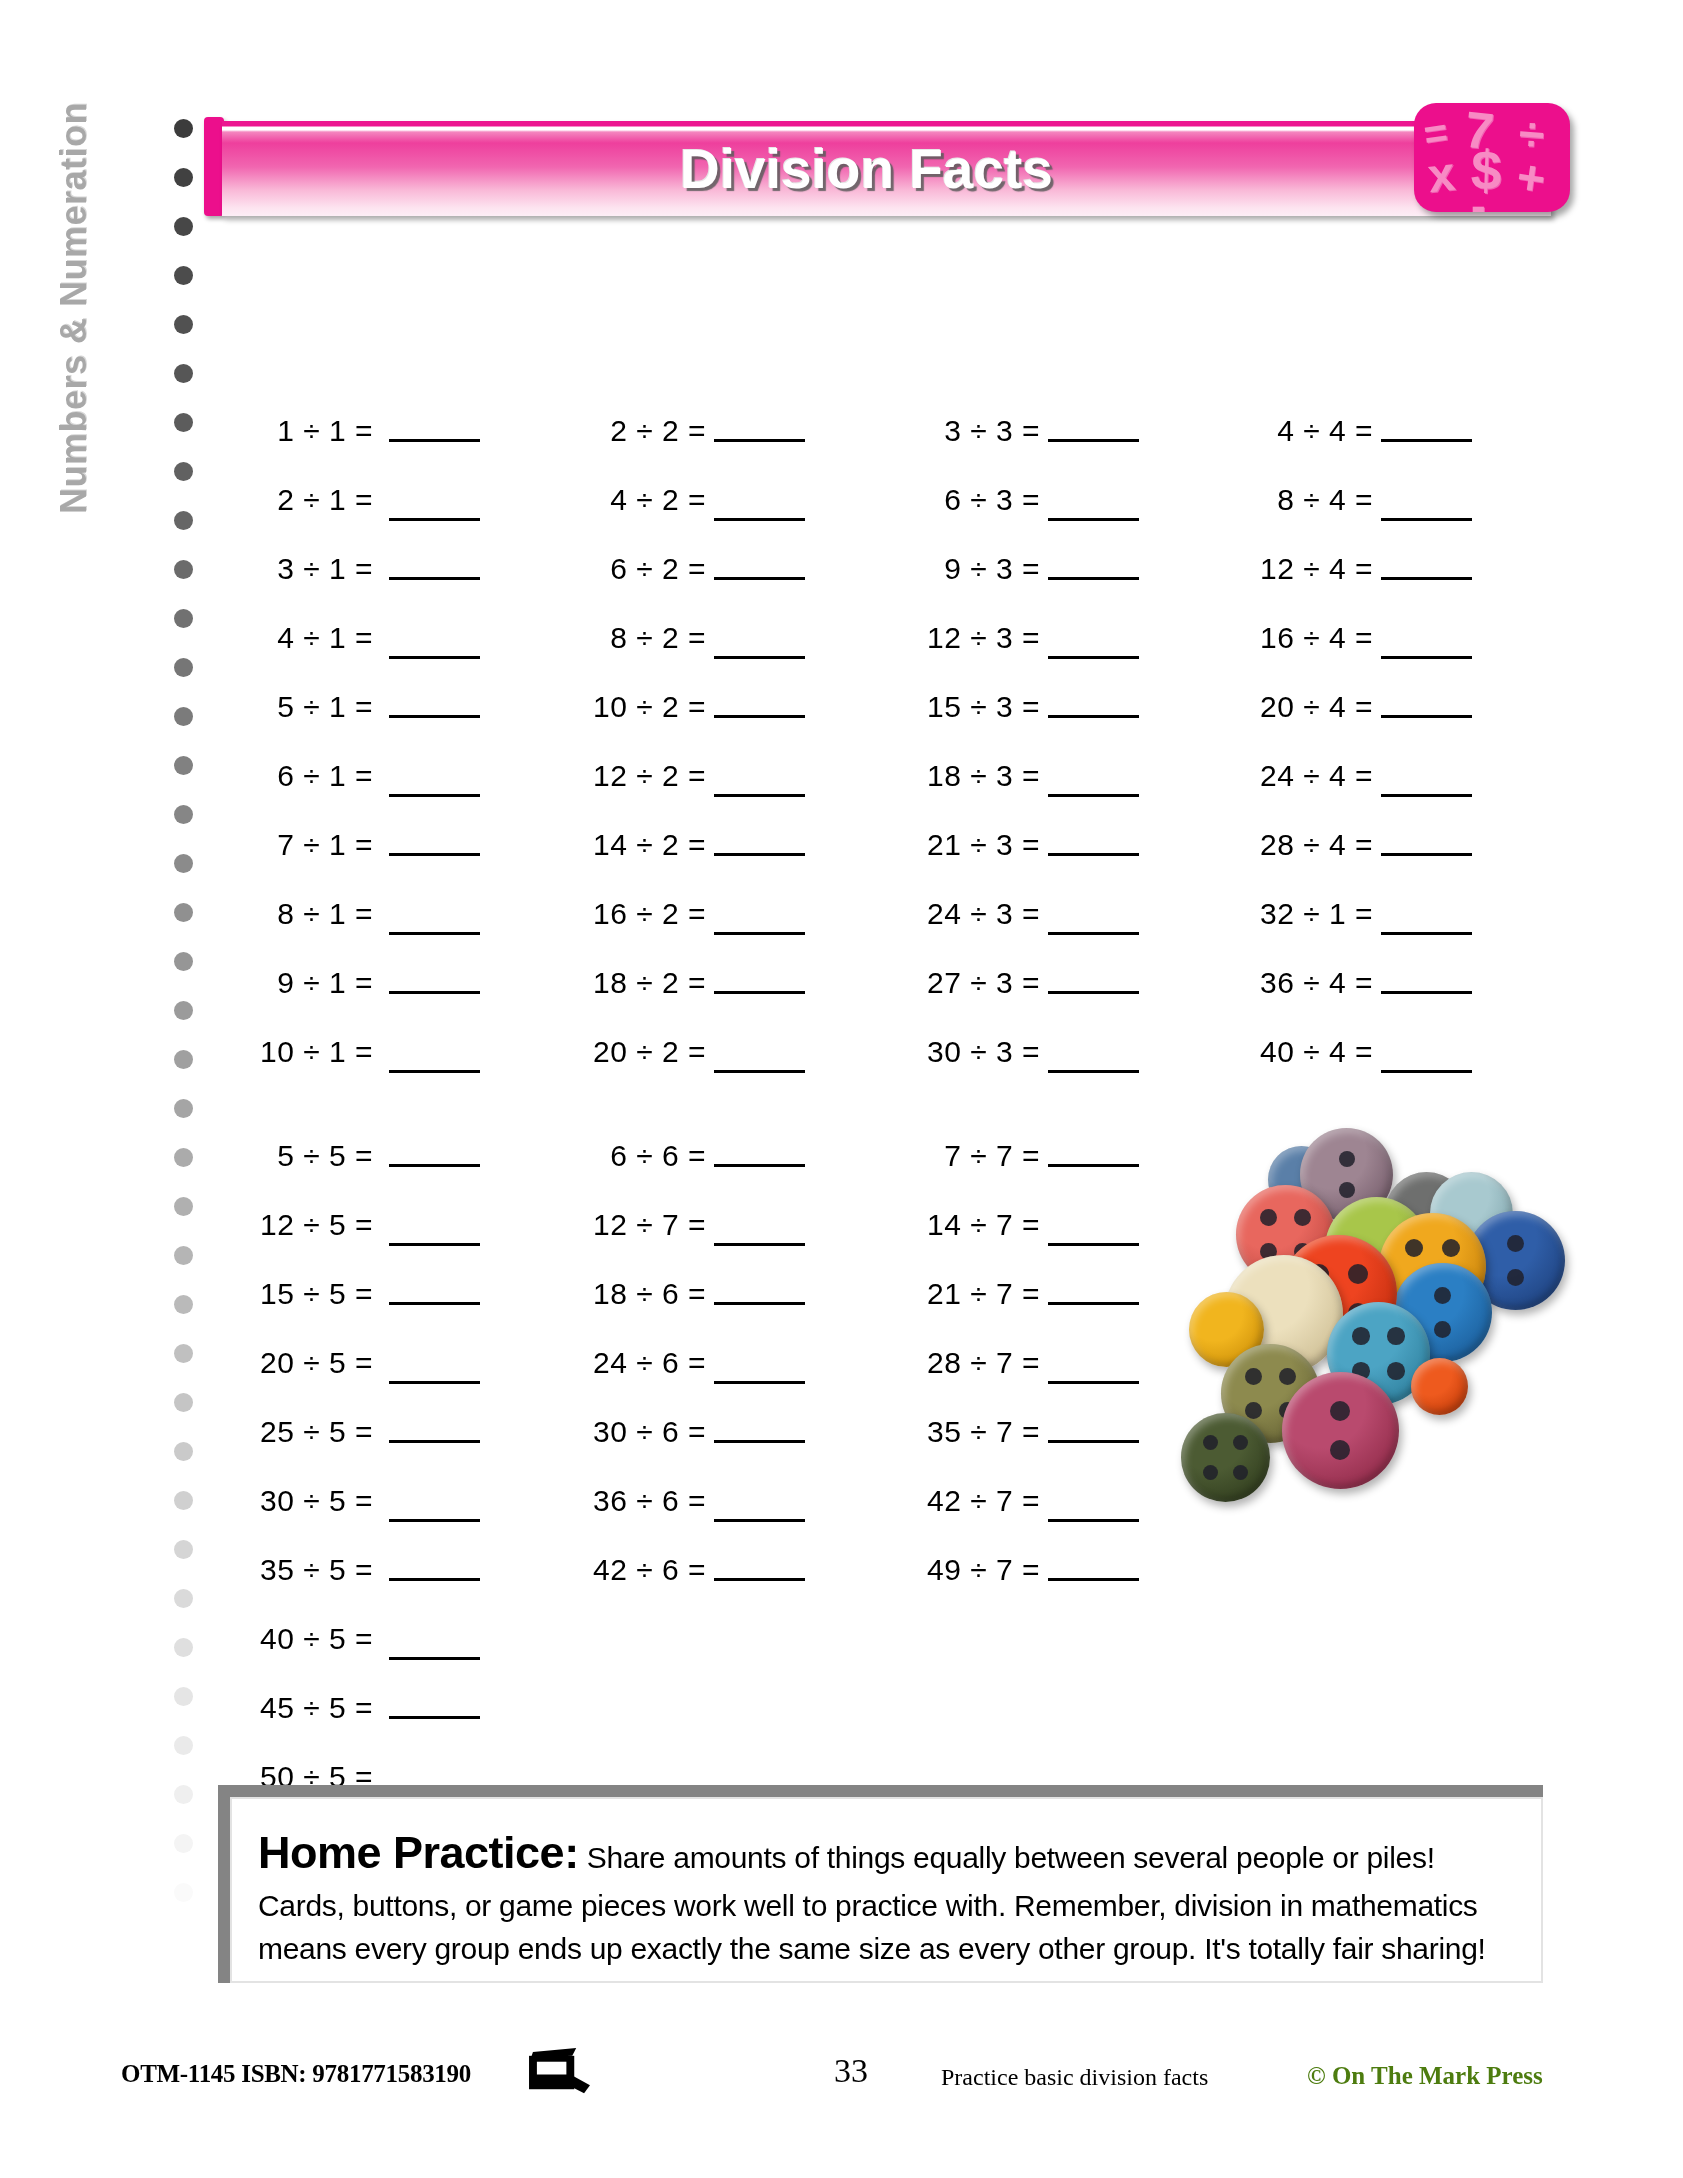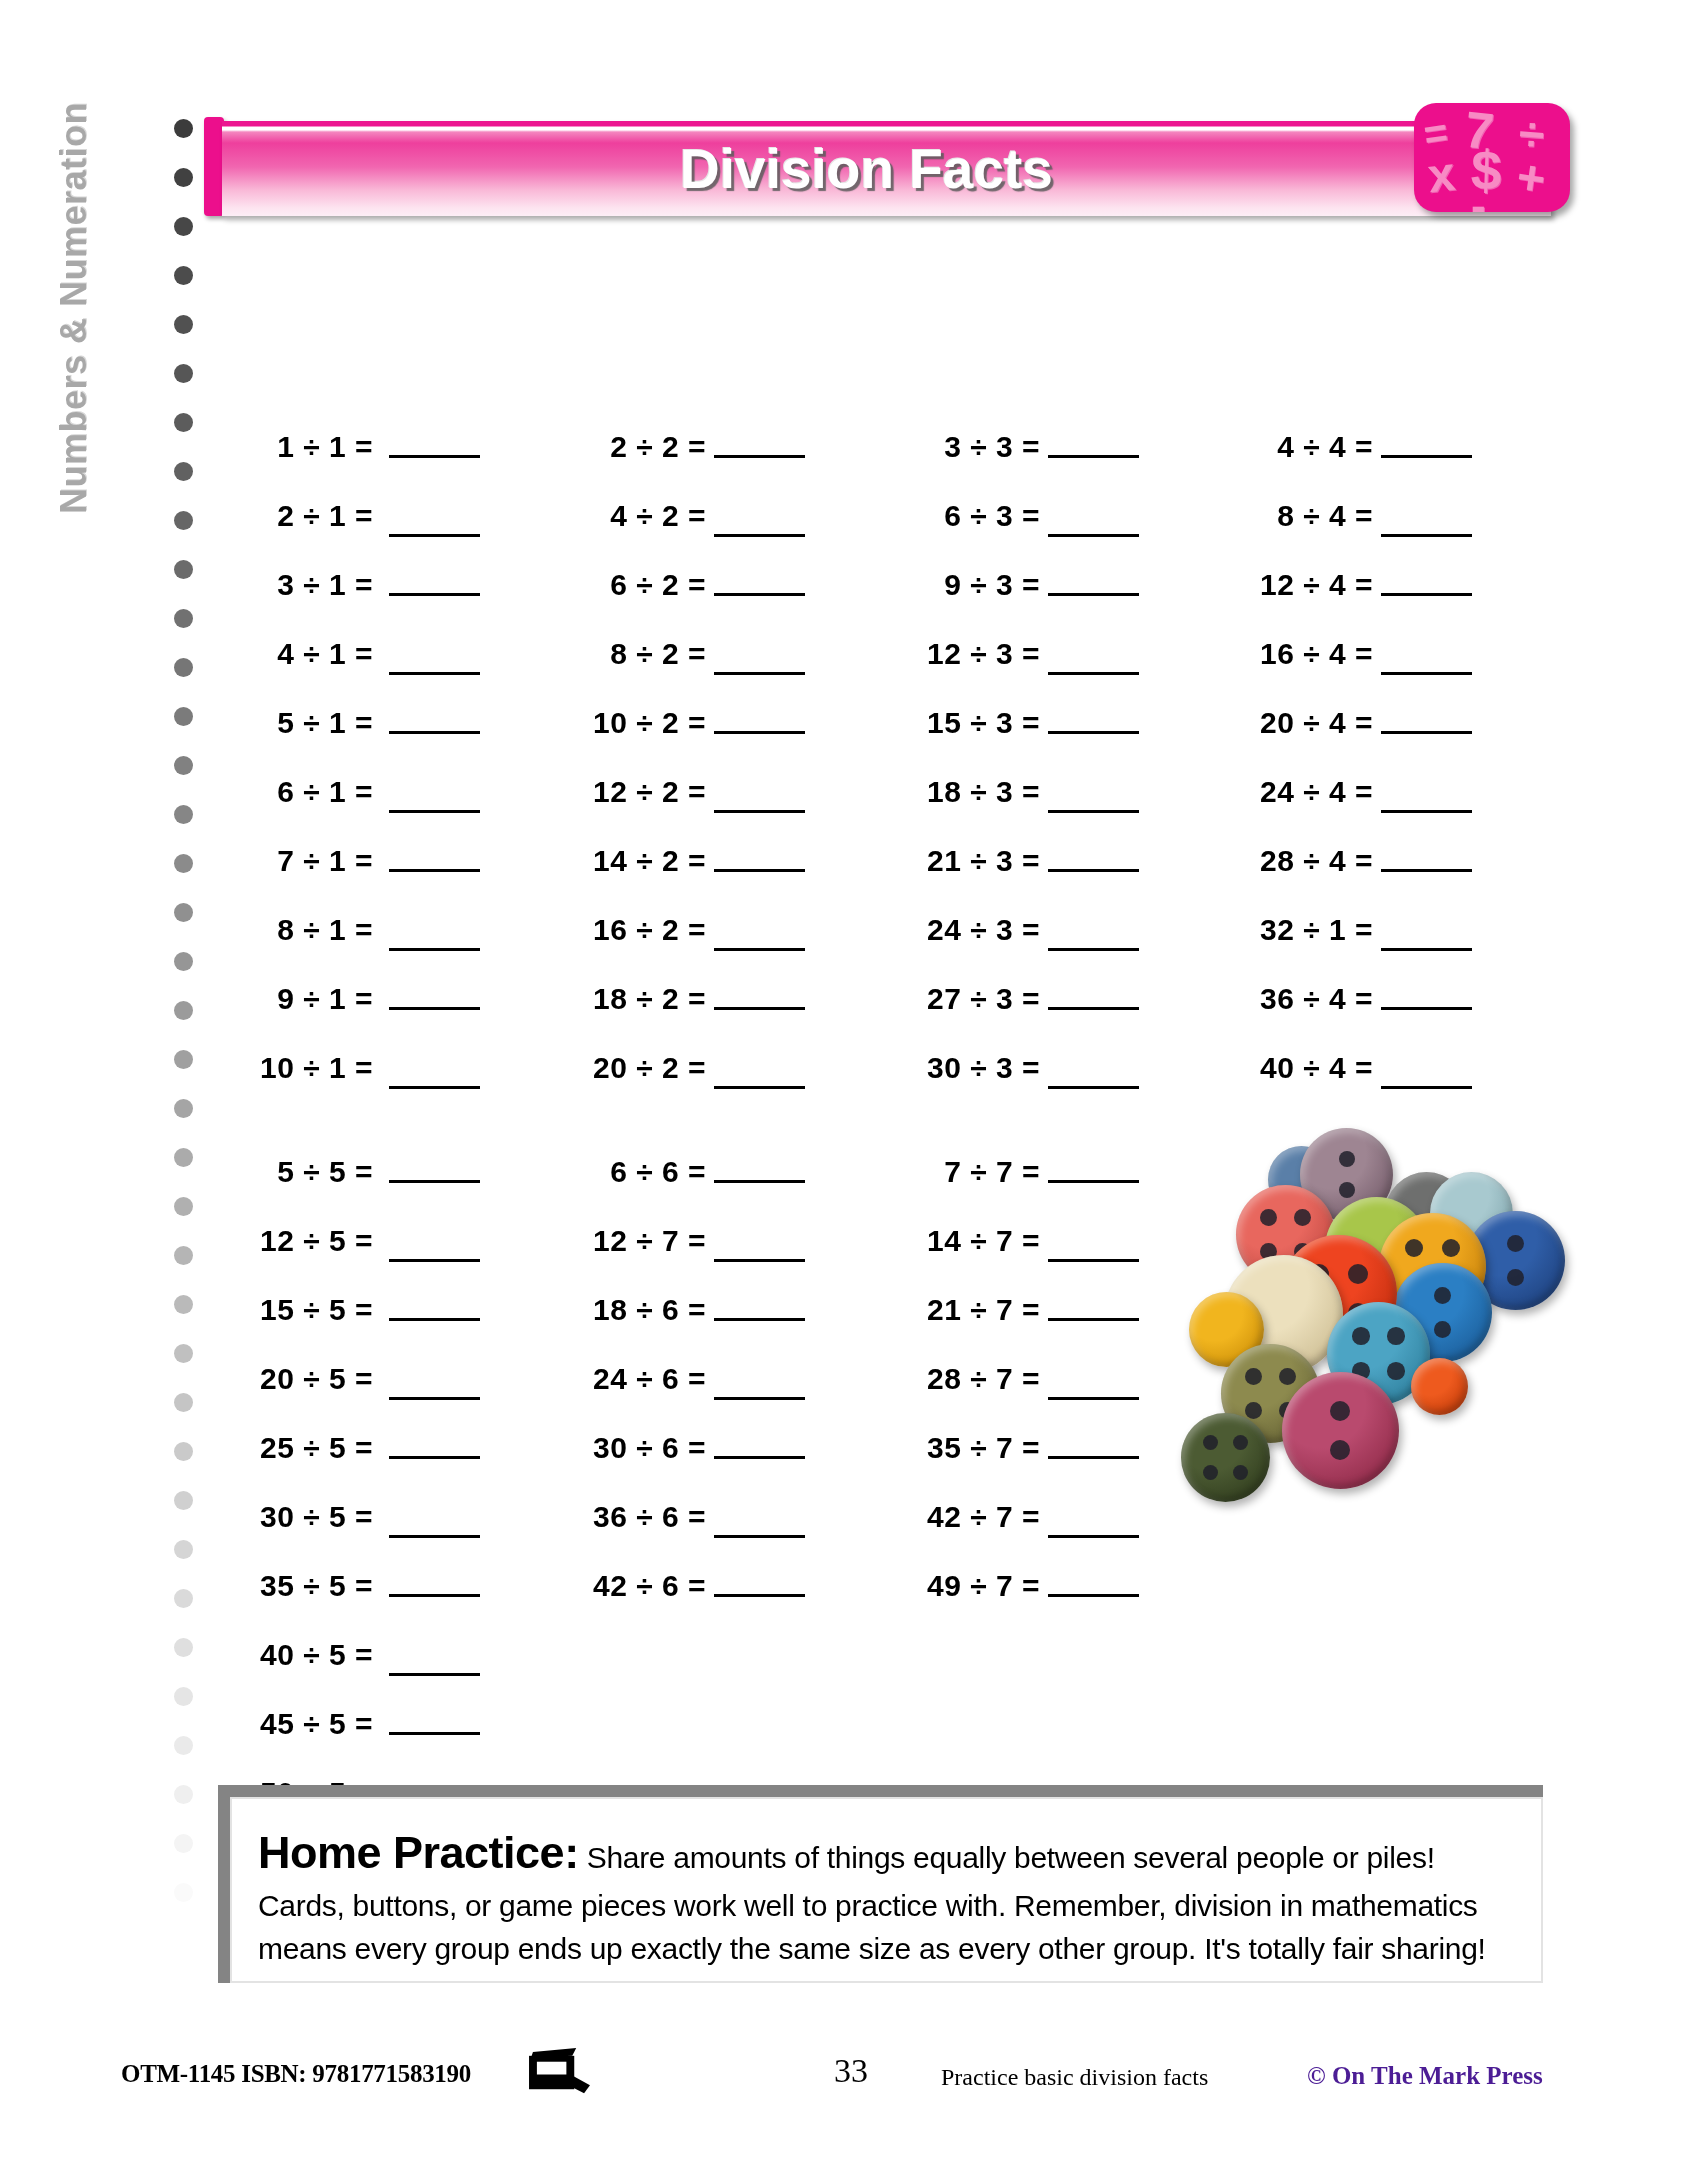--- a/index.html
+++ b/index.html
@@ -75,21 +75,21 @@
 
   
   .intro {
     position: absolute; left: 226px; top: 249px; width: 1317px;
     font-size: 30px; line-height: 1.42; color:#000; letter-spacing:-0.3px;
   }
 
   
   .grid-top { position: absolute; left: 234px; top: 400px; width: 1307px; }
   .grid-bot { position: absolute; left: 234px; top: 1125px; width: 1307px; }
-  .pcol { position: absolute; top: 16px; font-weight: bold; }
+  .pcol { position: absolute; top: 0; }
   .prow {
     display: flex; align-items: flex-end;
     height: 48px; margin-bottom: 21px;
   }
   .pexpr {
     font-size: 30px; color:#000; white-space: nowrap;
     text-align: right; letter-spacing: 0.5px;
   }
   .pblank {
     border-bottom: 3px solid #000;
@@ -132,21 +132,21 @@
   }
   .hp-text { font-size: 30px; line-height: 1.43; color:#000; letter-spacing:-0.3px; }
   .hp-head { font-size: 45px; font-weight: 700; letter-spacing:-0.5px; }
 
   
   .footer { position:absolute; left:0; top:2054px; width:1683px; height:59px; }
   .f-left { position:absolute; left:121px; top:6px; font-family:"Liberation Serif", serif; font-size:25px; font-weight:700; color:#000; letter-spacing:-0.3px;}
   .f-logo { position:absolute; left:515px; top:-8px; width:89px; height:57px; }
   .f-page { position:absolute; left:834px; top:-2px; font-family:"Liberation Serif", serif; font-size:34px; color:#000; }
   .f-desc { position:absolute; left:941px; top:10px; font-family:"Liberation Serif", serif; font-size:24px; color:#000; }
-  .f-right{ position:absolute; left:1307px; top:8px; font-family:"Liberation Serif", serif; font-size:25px; font-weight:700; color:#4c1d95; }
+  .f-right{ position:absolute; left:1307px; top:8px; font-family:"Liberation Serif", serif; font-size:25px; font-weight:700; color:#4d7c0f; }
 </style>
 </head>
 <body>
 
 <div class="page">
 
 
   <div class="sidebar-strip">
     <div class="sidebar-title">Numbers &amp; Numeration</div>
     <div class="dots" id="dots">

